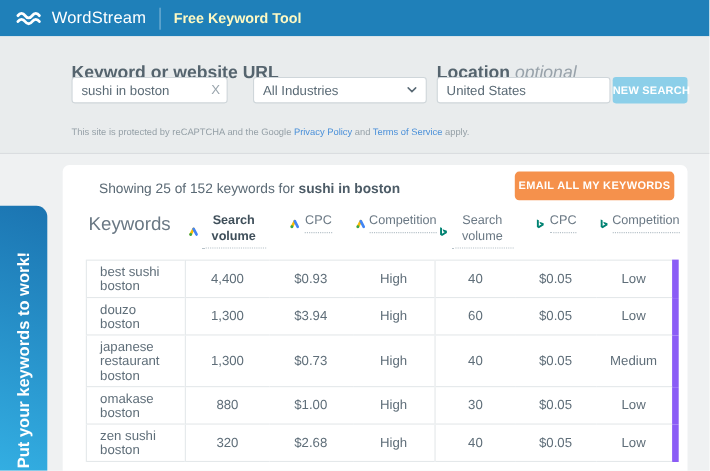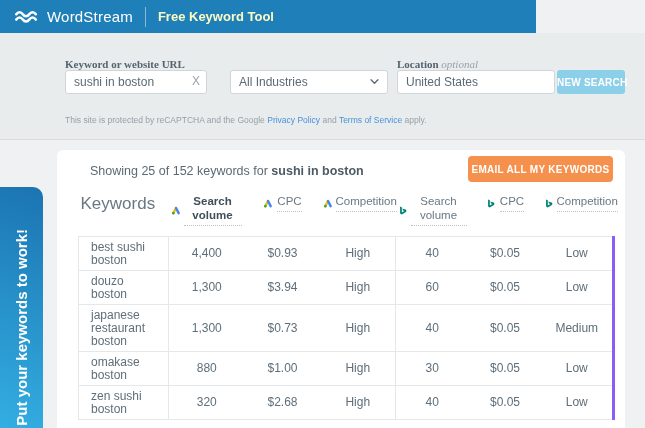--- a/index.html
+++ b/index.html
@@ -6,35 +6,35 @@
   html,body { width:645px; height:428px; overflow:hidden; }
   body {
     font-family:"Liberation Sans", sans-serif;
     background:#eff1f2;
     position:relative;
     color:#5b6a75;
   }
 
   
   .topbar {
-    position:absolute; top:0; left:0; width:536px; height:33px;
+    position:absolute; top:0; left:0; width:645px; height:33px;
     background:#1f80b9; display:flex; align-items:center; padding-left:14px;
   }
   .brand { display:flex; align-items:center; gap:7px; }
   .brand-name { color:#fff; font-size:15px; font-weight:400; letter-spacing:.2px; }
   .topbar-divider { width:1px; height:20px; background:rgba(255,255,255,.45); margin:0 12px; }
   .product-name { color:#fef9c3; font-size:13px; font-weight:700; }
 
   
   .search-form {
     position:absolute; top:33px; left:0; width:645px; height:107px;
     background:#e9eced; border-bottom:1px solid #dadde0;
   }
   .field-label {
-    position:absolute; font-size:11px; font-weight:700; color:#55646e; white-space:nowrap;font-family:Liberation Serif, serif;
+    position:absolute; font-size:16px; font-weight:700; color:#55646e; white-space:nowrap;
   }
   .optional { font-weight:400; font-style:italic; color:#98a2aa; }
   .text-input, .fake-select {
     position:absolute; top:37px; height:24px; width:158px;
     background:#fff; border:1px solid #cfd6da; border-radius:3px;
     font-family:"Liberation Sans", sans-serif;
     font-size:12px; color:#5a6a75; padding:0 8px;
   }
   .input-wrap { position:absolute; top:37px; height:24px; width:142px; }
   .input-wrap .text-input { position:absolute; top:0; left:0; width:100%; padding-right:22px; }
@@ -98,21 +98,21 @@
   .kw-table td {
     font-size:12px; line-height:13px; color:#5f6e79;
     padding:3.5px 6px; text-align:center; vertical-align:middle;
   }
   .kw-table tbody tr { border-top:1px solid #e4e8ea; border-bottom:1px solid #e4e8ea; }
   td.kw-cell {
     text-align:left; padding-left:12px; padding-right:10px;
     border-left:1px solid #e4e8ea; border-right:1px solid #e4e8ea;
   }
   td.group-start { border-left:1px solid #e4e8ea; }
-  td.row-end { border-right:3px solid #8b5cf6; }
+  td.row-end { border-right:6px solid #8b5cf6; }
 </style>
 </head>
 <body>
 
 <header class="topbar">
   <div class="brand">
     <span class="hicon">
       <svg width="26" height="17" viewBox="0 0 34 22" fill="none">
         <path d="M3 8 C5.5 4.5 9 4.5 11.5 8 C14 11.5 17.5 11.5 20 8 C22.5 4.5 26 4.5 28.5 8" stroke="#ffffff" stroke-width="3.4" stroke-linecap="round"></path>
         <path d="M3 15 C5.5 11.5 9 11.5 11.5 15 C14 18.5 17.5 18.5 20 15 C22.5 11.5 26 11.5 28.5 15" stroke="#ffffff" stroke-width="3.4" stroke-linecap="round"></path>

